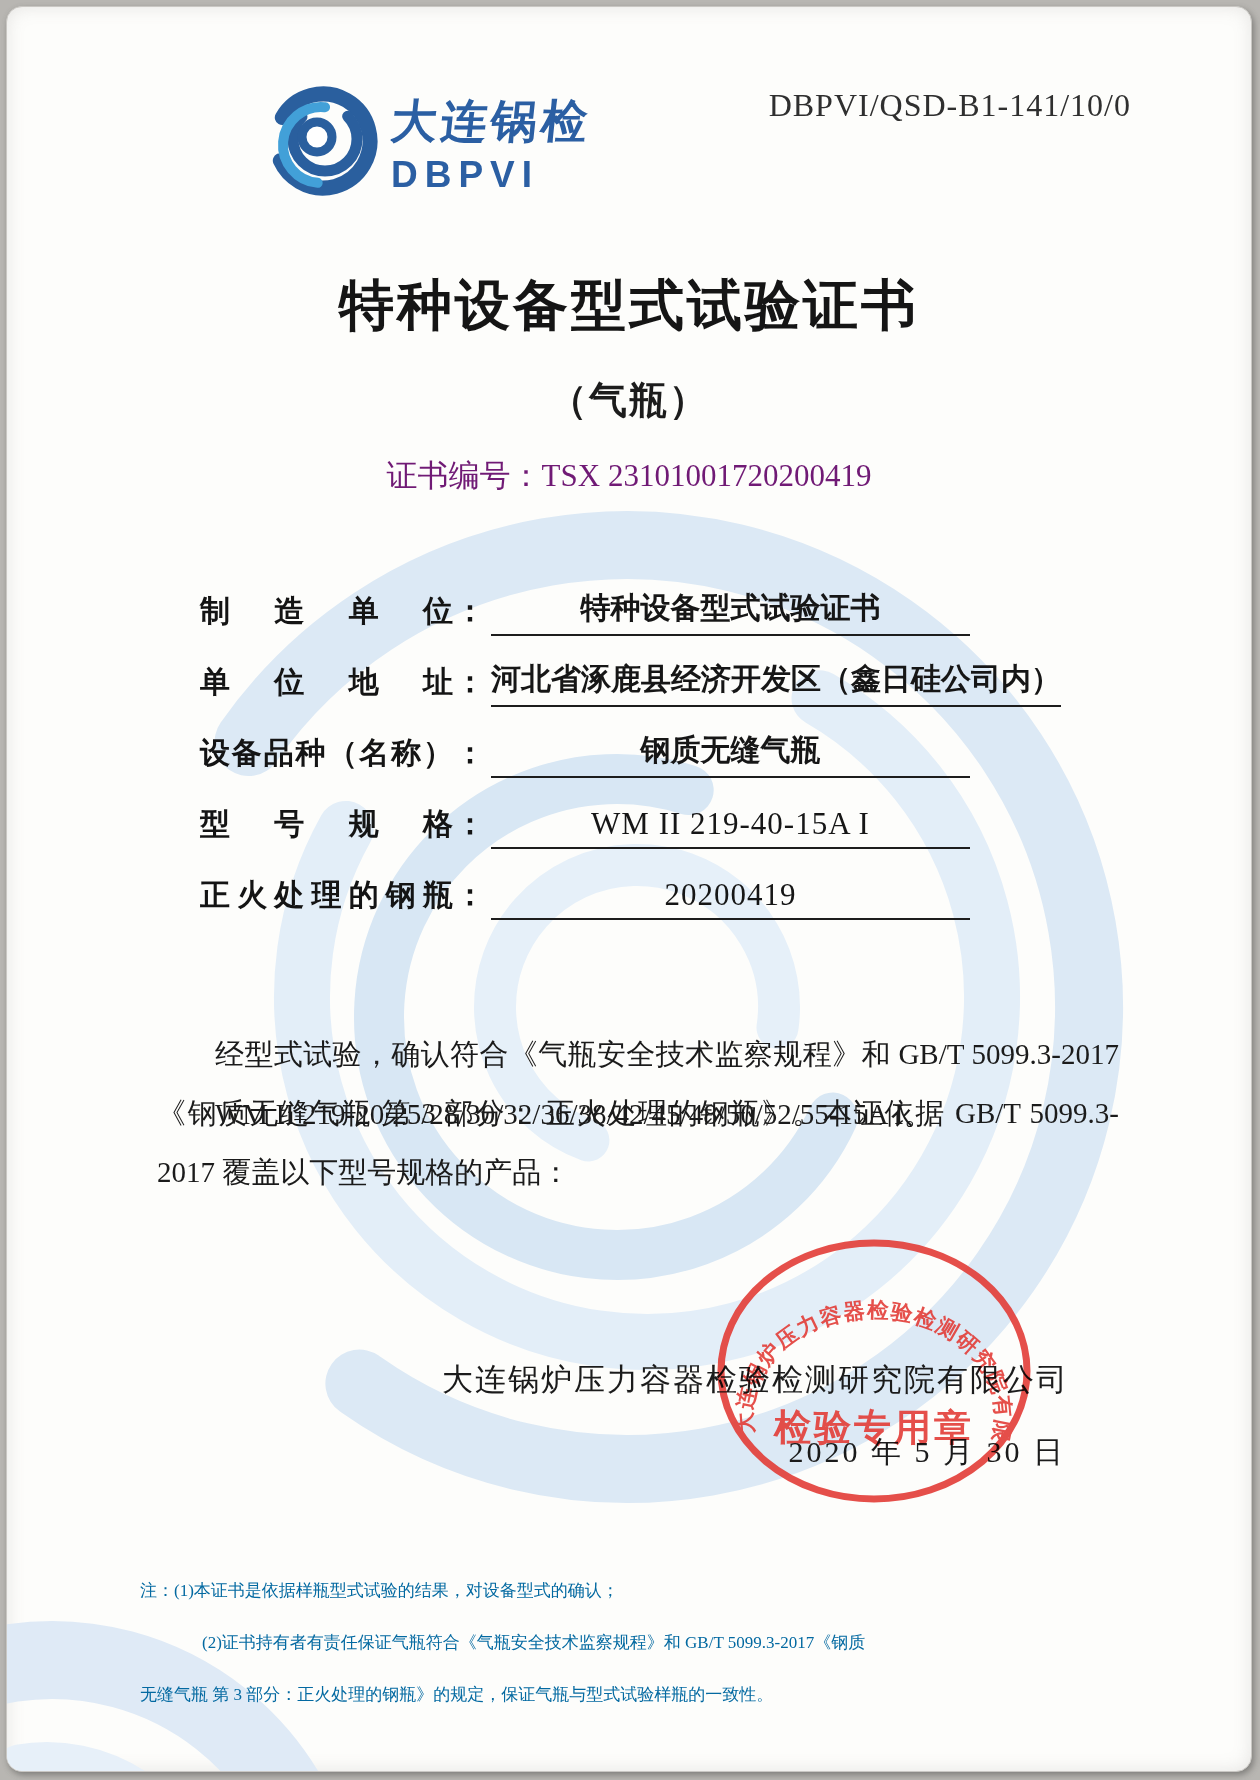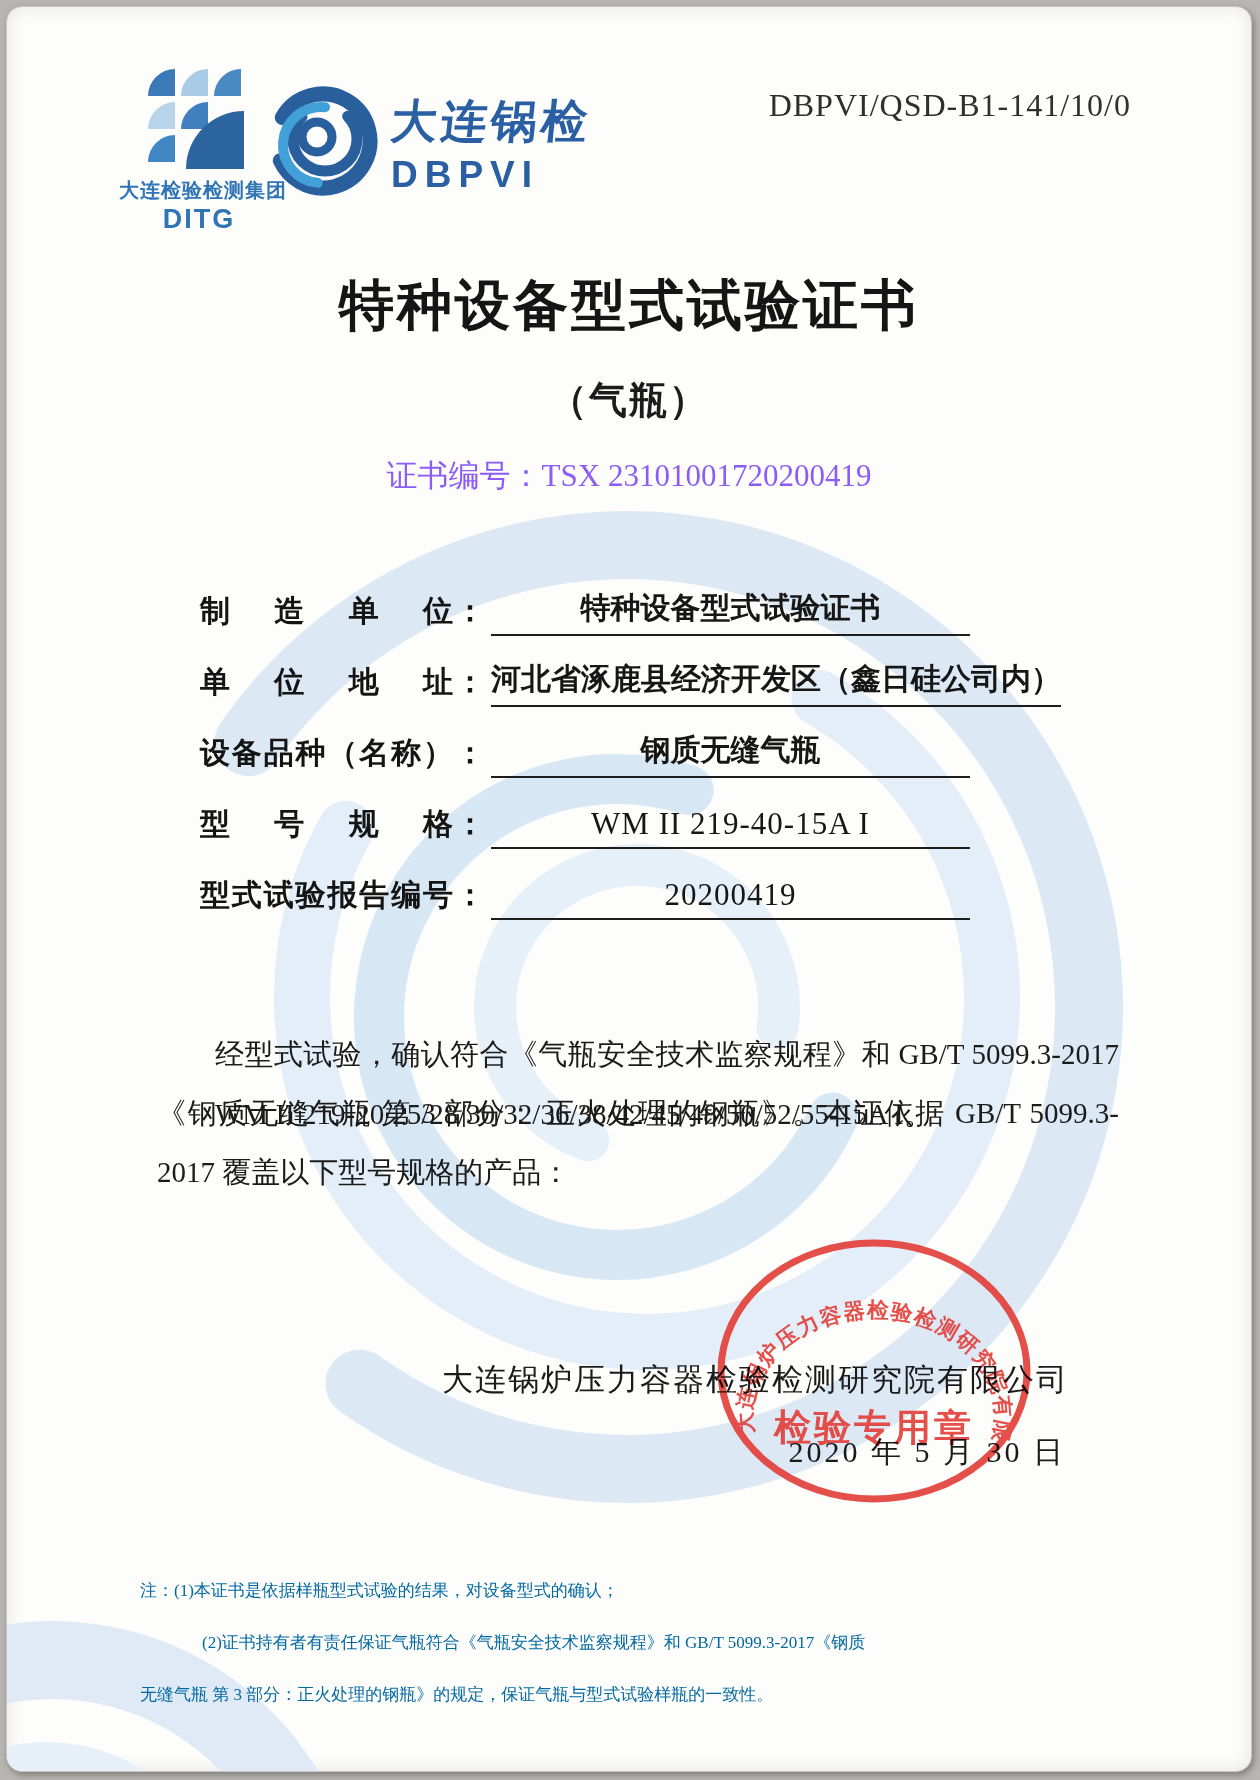--- a/index.html
+++ b/index.html
@@ -46,21 +46,21 @@
     font-size: 55px; color: #151515; letter-spacing: 3px;
   }
   .sub-title {
     position: absolute; top: 368px; left: 0; width: 100%;
     text-align: center;
     font-family: "Liberation Sans", sans-serif; font-weight: 700;
     font-size: 38px; color: #1c1c1c; letter-spacing: 2px;
   }
   .cert-line {
     position: absolute; top: 448px; left: 0; width: 100%;
-    text-align: center; font-size: 31px; color: #8b5cf6;
+    text-align: center; font-size: 31px; color: #701a75;
   }
 
   
   .fields { position: absolute; left: 193px; top: 556px; width: 770px; margin-top: 23px; }
   .field-row { display: flex; align-items: flex-end; height: 50px; margin-bottom: 21px; }
   .field-label {
     width: 253px; flex: none;
     font-family: "Liberation Sans", sans-serif; font-weight: 700;
     font-size: 30px; color: #141414;
     text-align: justify; text-align-last: justify;
@@ -125,33 +125,20 @@
       <circle cx="630" cy="1000" r="142" stroke="#e6f0f9" stroke-width="42" stroke-dasharray="640 255" transform="rotate(110 630 1000)"></circle>
       <circle cx="45" cy="1925" r="272" stroke="#dfeaf6" stroke-width="78" stroke-dasharray="1200 510" transform="rotate(-120 45 1925)"></circle>
       <circle cx="40" cy="1915" r="158" stroke="#e7f0f9" stroke-width="44" stroke-dasharray="700 295" transform="rotate(-100 40 1915)"></circle>
     </g>
   </svg>
 
   <div class="content">
 
     <div class="doc-code">DBPVI/QSD-B1-141/10/0</div>
 
-    <div class="ditg">
-      <div class="fan-grid">
-        <div class="fan" style="left:0;   top:0;  background:#3b79b8;"></div>
-        <div class="fan" style="left:33px;top:0;  background:#a9cbe6;"></div>
-        <div class="fan" style="left:66px;top:0;  background:#4a8ac2;"></div>
-        <div class="fan" style="left:0;   top:33px;background:#b8d4ea;"></div>
-        <div class="fan" style="left:33px;top:33px;background:#3f7fbd;"></div>
-        <div class="fan" style="left:0;   top:66px;background:#4187c4;"></div>
-        <div class="fan-big" style="left:38px;top:42px;background:#2c649f;"></div>
-      </div>
-      <div class="ditg-cn">大连检验检测集团</div>
-      <div class="ditg-en">DITG</div>
-    </div>
 
     <svg class="dbpvi-mark" viewBox="0 0 116 116">
       <g fill="none" stroke-linecap="round">
         <circle cx="58" cy="58" r="47" stroke="#2a5f9e" stroke-width="15" stroke-dasharray="250 46" transform="rotate(-150 58 58)"></circle>
         <circle cx="60" cy="56" r="32" stroke="#2a5f9e" stroke-width="11" stroke-dasharray="150 52" transform="rotate(-45 60 56)"></circle>
         <circle cx="56" cy="62" r="38" stroke="#42a0d8" stroke-width="10" stroke-dasharray="120 120" transform="rotate(95 56 62)"></circle>
         <circle cx="52" cy="54" r="15" stroke="#2a5f9e" stroke-width="9" fill="#ffffff"></circle>
       </g>
     </svg>
     <div class="dbpvi-text">
@@ -178,21 +165,21 @@
         <span class="field-label">设备品种（名称）</span>
         <span class="field-colon">：</span>
         <span class="field-value val-cn">钢质无缝气瓶</span>
       </div>
       <div class="field-row">
         <span class="field-label">型号规格</span>
         <span class="field-colon">：</span>
         <span class="field-value val-en">WM II 219-40-15A I</span>
       </div>
       <div class="field-row">
-        <span class="field-label">型式试验报告编号</span>
+        <span class="field-label">正火处理的钢瓶</span>
         <span class="field-colon">：</span>
         <span class="field-value val-en">20200419</span>
       </div>
     </div>
 
     <div class="body-text">经型式试验，确认符合《气瓶安全技术监察规程》和 GB/T 5099.3-2017《钢质无缝气瓶  第 3 部分：  正火处理的钢瓶》。本证依据  GB/T 5099.3-2017 覆盖以下型号规格的产品：</div>
     <div class="models-line">WM II 219-20/25/28/30/32/36/38/42/45/48/50/52/55-15A I。</div>
 
     <div class="sign-org">大连锅炉压力容器检验检测研究院有限公司</div>
     <div class="sign-date">2020 年 5 月 30 日</div>

